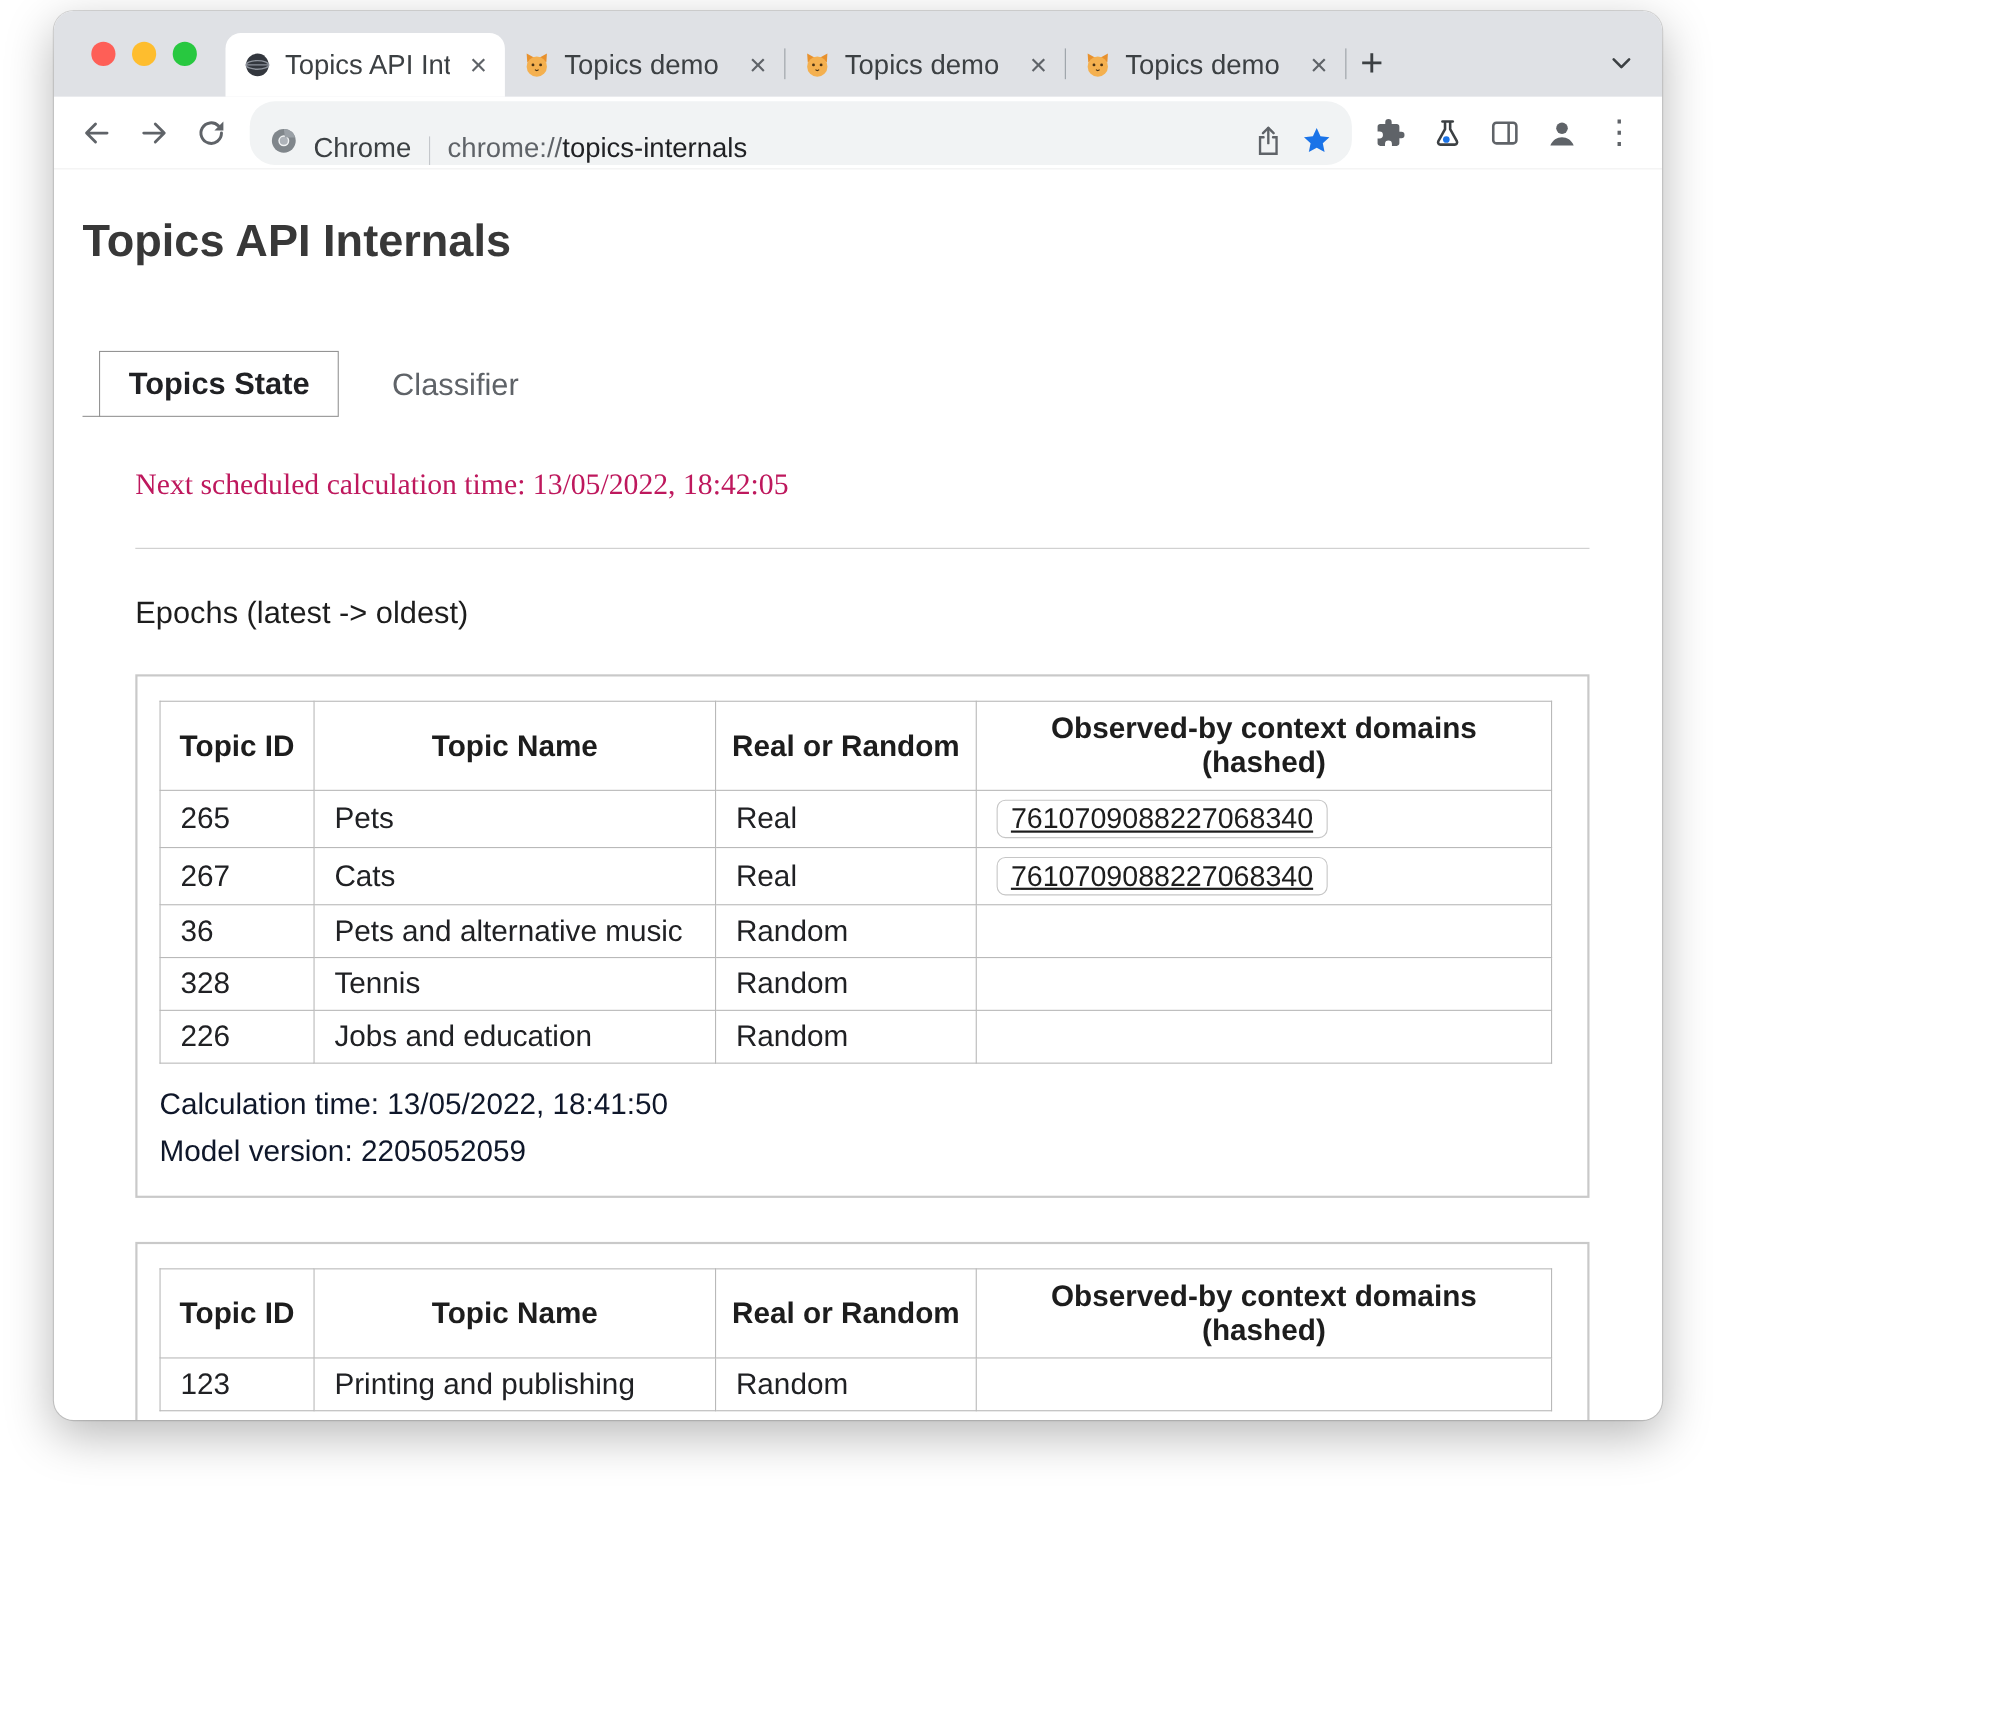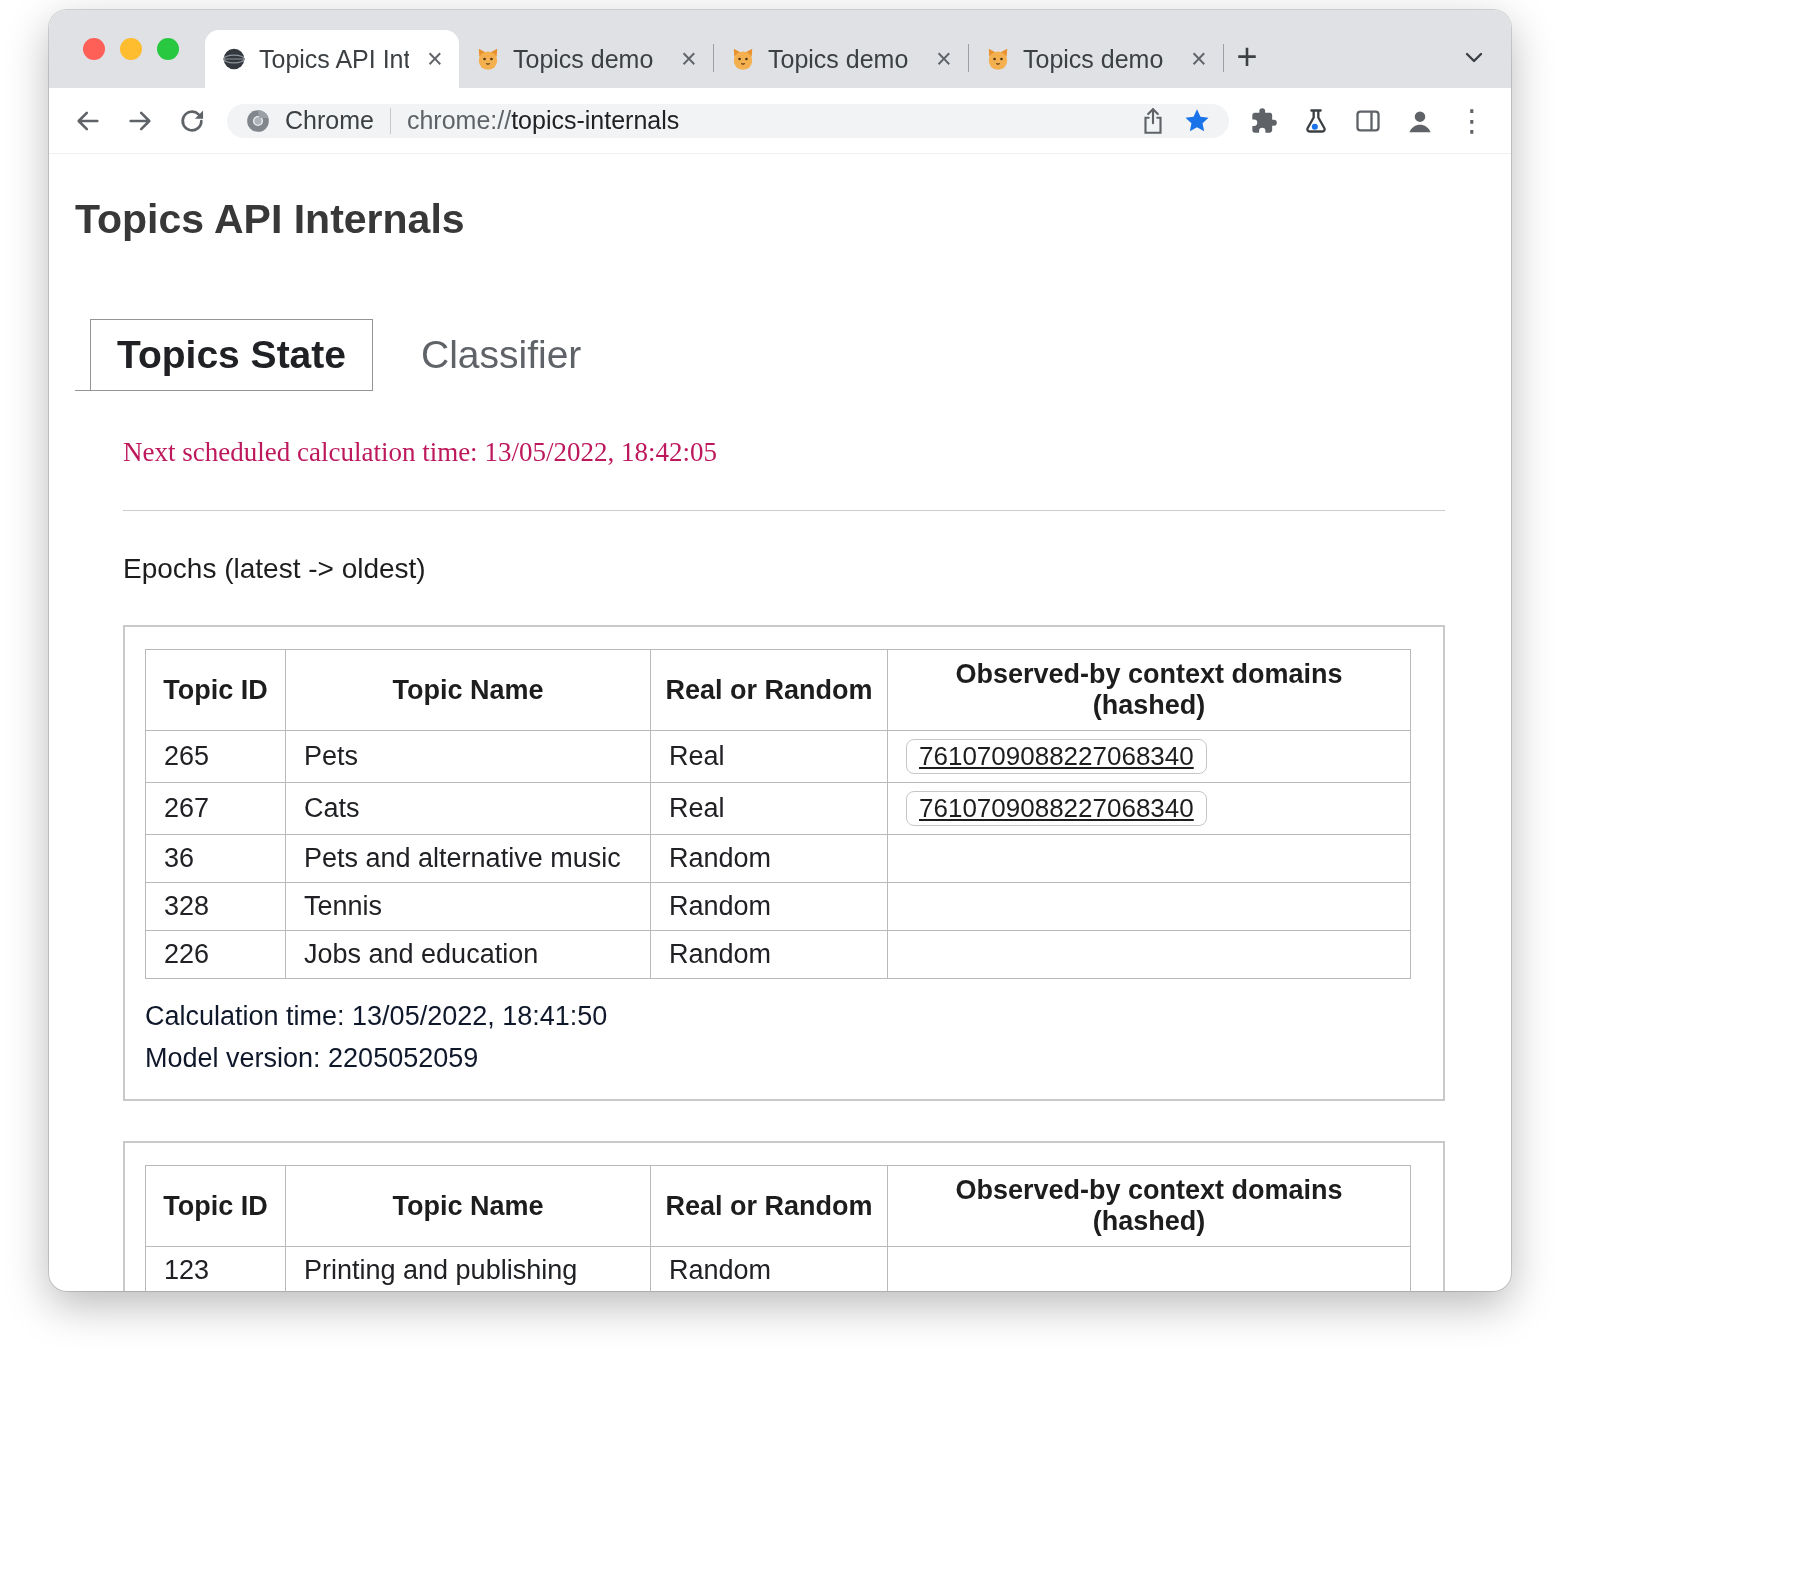--- a/index.html
+++ b/index.html
@@ -47,37 +47,37 @@
   .strip-btn.chevron { margin-left: auto; }
   
   .toolbar {
     height: 66px; background: #fff;
     display: flex; align-items: center;
     padding: 0 14px; gap: 2px;
     border-bottom: 1px solid #f0f0f0;
   }
   .nav-btn { width: 50px; height: 50px; display: flex; align-items: center; justify-content: center; color: #5f6368; }
   .omnibox {
-    flex: 1; height: 34px; margin: 0 8px;
+    flex: 1; height: 58px; margin: 0 8px;
     background: #f1f3f4; border-radius: 23px;
-    display: flex; align-items: center;
+    display: flex; align-items: flex-end;
     padding: 0 10px 0 16px;
     font-size: 25px;
   }
   .omnibox .site-label { color: #3c4043; margin-left: 12px; }
   .omnibox .ob-sep { width: 1px; height: 26px; background: #c4c7cb; margin: 0 16px; }
   .omnibox .scheme { color: #5f6368; }
   .omnibox .host { color: #202124; font-weight: 400; }
   .omnibox .spacer { flex: 1; }
   .ob-icon { width: 44px; height: 44px; display: flex; align-items: center; justify-content: center; }
   .menu-dots { font-size: 30px; color: #5f6368; letter-spacing: 0; }
   
   .content { padding: 42px 26px 0 26px; }
   .page-title { font-size: 41px; font-weight: 700; color: #383838; }
-  .cr-tabs { display: flex; align-items: center; margin-top: 76px; position: relative; font-size: 39px; color: #5f6368; }
+  .cr-tabs { display: flex; align-items: flex-end; margin-top: 76px; position: relative; font-size: 28px; color: #5f6368; }
   .cr-tabs::before { content: ""; position: absolute; left: 0; bottom: 0; width: 16px; height: 1px; background: #949494; }
   .cr-tab { padding: 13px 26px; }
   .cr-tab.active { margin-left: 15px; border: 1px solid #949494; background: #fff; font-weight: 700; color: #202124; }
   .cr-tab + .cr-tab { margin-left: 22px; }
   .panel { margin: 46px 40px 0 48px; font-size: 27px; }
   .next-calc { color: #be185d; font-family: Liberation Serif, serif; }
   .divider { border: none; border-top: 1px solid #cccccc; margin: 42px 0; }
   .epochs-heading { font-size: 28px; font-weight: 400; margin-bottom: 40px; color: #1d1d1d; }
   .epoch-box { border: 2px solid #c9c9c9; padding: 22px 20px 20px 20px; margin-bottom: 40px; }
   table.topics { border-collapse: collapse; table-layout: fixed; width: 1265px; font-size: 27px; }

